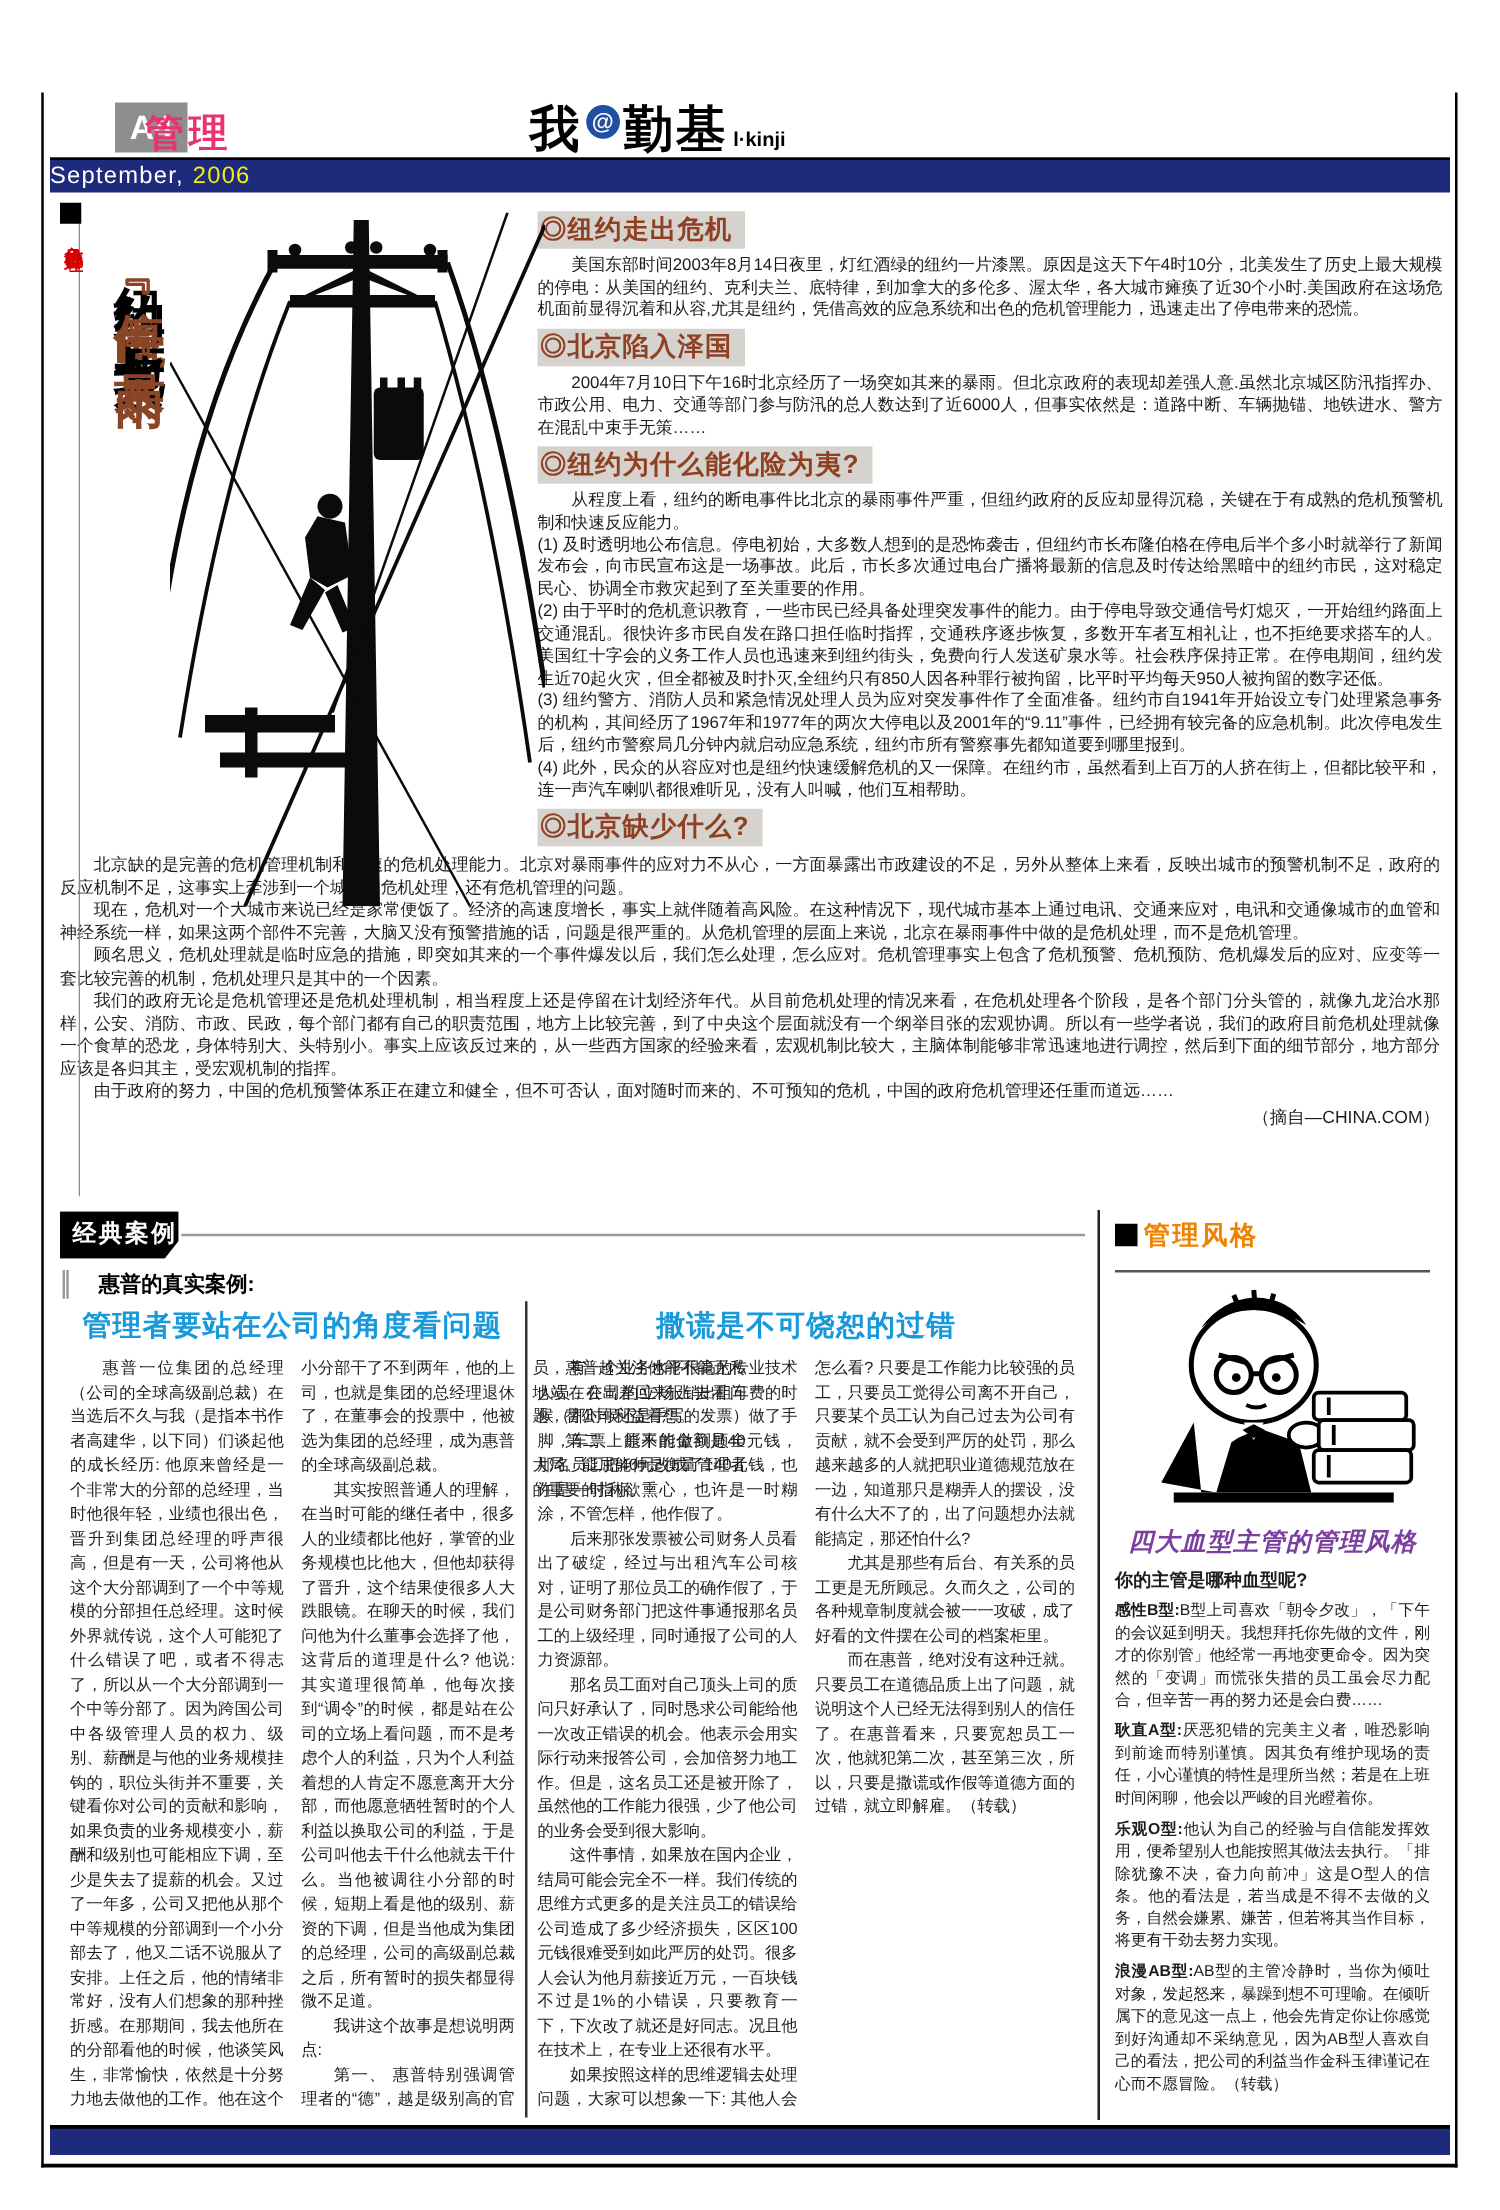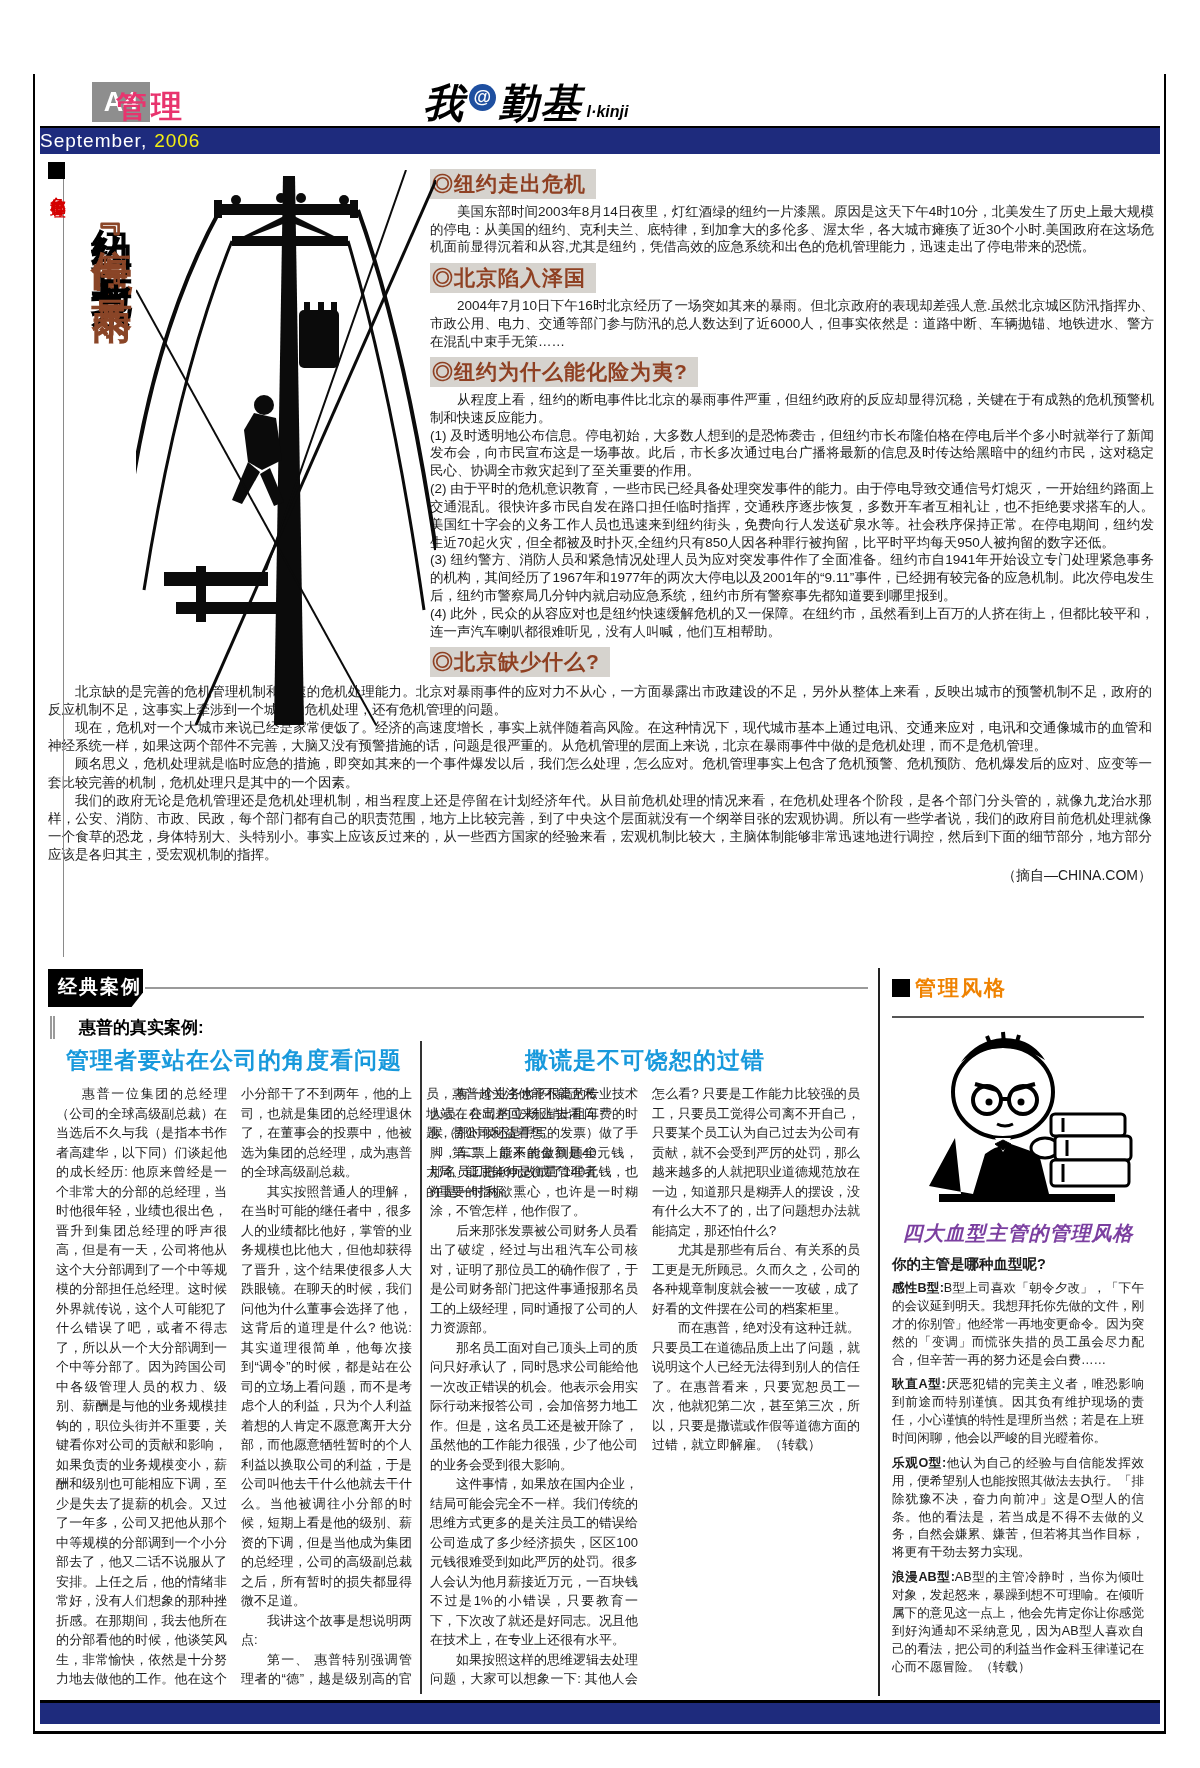--- a/index.html
+++ b/index.html
@@ -5,21 +5,21 @@
   * { margin:0; padding:0; box-sizing:border-box; }
   body { background:#fff; font-family:"Liberation Sans", sans-serif; }
   .page { position:relative; width:1200px; height:1768px; background:#fff; color:#1c1c1c; overflow:hidden; }
   .frame { position:absolute; left:33px; top:74px; width:1133px; height:1660px;
            border-left:2px solid #000; border-right:2px solid #000; border-bottom:3px solid #000; pointer-events:none; }
 
   
   .a4-box { position:absolute; left:46px; top:82px; width:58px; height:40px; background:#8e8e8e;
             color:#fff; font-size:27px; font-weight:bold; display:flex; align-items:center; justify-content:center;margin-left:46px; }
   .section-cat { position:absolute; left:116px; top:86px; font-size:31px; font-weight:bold; color:#e8346e; letter-spacing:4px; }
-  .masthead { position:absolute; left:0; top:76px; width:1052px; text-align:center;font-style:italic; }
+  .masthead { position:absolute; left:0; top:76px; width:1052px; text-align:center; }
   .masthead .big { font-size:40px; font-weight:bold; color:#000; letter-spacing:2px; }
   .masthead .at { display:inline-block; width:27px; height:27px; border-radius:50%; background:#1e4fa0; color:#fff;
                   font-size:18px; font-weight:bold; line-height:27px; vertical-align:14px; margin:0 3px; }
   .masthead .sub { font-size:16px; font-weight:bold; color:#000; margin-left:4px; }
   .date-bar { position:absolute; left:40px; top:126px; width:1120px; height:28px; background:#1e2b7d; border-top:2px solid #000;
               display:flex; align-items:center; justify-content:flex-start; font-size:19px; color:#fff; letter-spacing:1px; }
   .date-bar .yr { color:#f3ef13; margin-left:7px; }
 
   
   .main { position:absolute; left:48px; top:162px; width:1108px; height:802px; overflow:hidden; }
@@ -146,20 +146,21 @@
       <p class="num">(4) 此外，民众的从容应对也是纽约快速缓解危机的又一保障。在纽约市，虽然看到上百万的人挤在街上，但都比较平和，连一声汽车喇叭都很难听见，没有人叫喊，他们互相帮助。</p>
 
       <div><span class="sec-h">◎北京缺少什么?</span></div>
     </div>
 
     <div class="main-bottom">
       <p>北京缺的是完善的危机管理机制和迅速的危机处理能力。北京对暴雨事件的应对力不从心，一方面暴露出市政建设的不足，另外从整体上来看，反映出城市的预警机制不足，政府的反应机制不足，这事实上牵涉到一个城市的危机处理，还有危机管理的问题。</p>
       <p>现在，危机对一个大城市来说已经是家常便饭了。经济的高速度增长，事实上就伴随着高风险。在这种情况下，现代城市基本上通过电讯、交通来应对，电讯和交通像城市的血管和神经系统一样，如果这两个部件不完善，大脑又没有预警措施的话，问题是很严重的。从危机管理的层面上来说，北京在暴雨事件中做的是危机处理，而不是危机管理。</p>
       <p>顾名思义，危机处理就是临时应急的措施，即突如其来的一个事件爆发以后，我们怎么处理，怎么应对。危机管理事实上包含了危机预警、危机预防、危机爆发后的应对、应变等一套比较完善的机制，危机处理只是其中的一个因素。</p>
       <p>我们的政府无论是危机管理还是危机处理机制，相当程度上还是停留在计划经济年代。从目前危机处理的情况来看，在危机处理各个阶段，是各个部门分头管的，就像九龙治水那样，公安、消防、市政、民政，每个部门都有自己的职责范围，地方上比较完善，到了中央这个层面就没有一个纲举目张的宏观协调。所以有一些学者说，我们的政府目前危机处理就像一个食草的恐龙，身体特别大、头特别小。事实上应该反过来的，从一些西方国家的经验来看，宏观机制比较大，主脑体制能够非常迅速地进行调控，然后到下面的细节部分，地方部分应该是各归其主，受宏观机制的指挥。</p>
+      <p>由于政府的努力，中国的危机预警体系正在建立和健全，但不可否认，面对随时而来的、不可预知的危机，中国的政府危机管理还任重而道远……</p>
       <p class="attribution">（摘自—CHINA.COM）</p>
     </div>
   </div>
 
   <div class="bottom">
     <div class="case-block">
       <div class="case-tab-row">
         <span class="case-tab">经典案例</span>
         <span class="hline"></span>
       </div>

